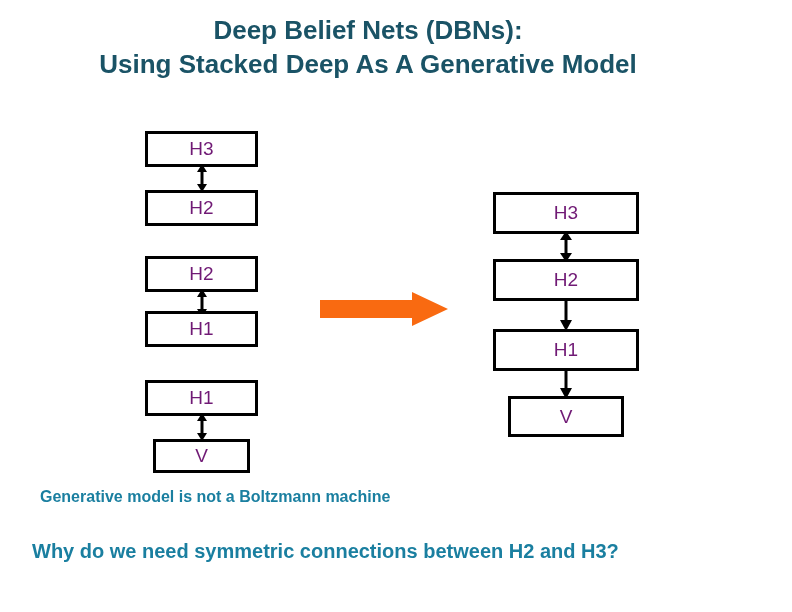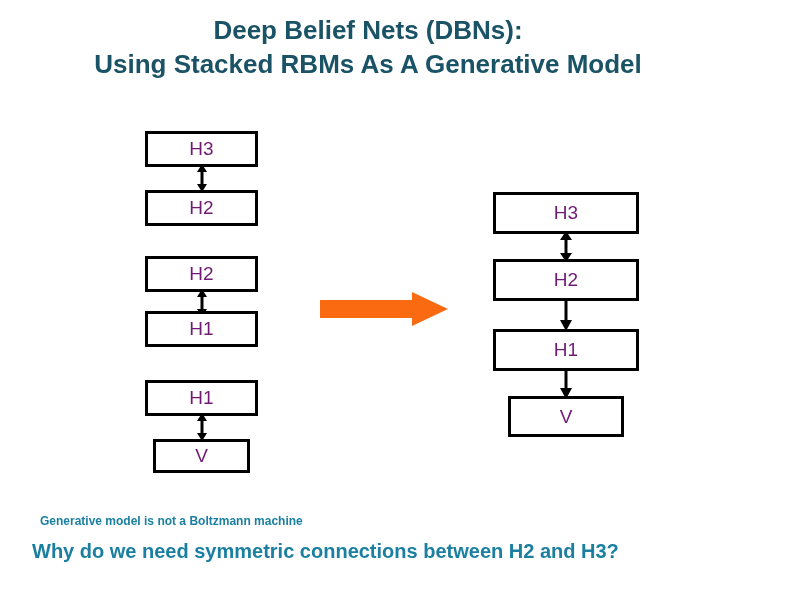--- a/index.html
+++ b/index.html
@@ -69,39 +69,39 @@
 
   
   .body-text {
     position: absolute;
     color: #1a7fa0;
     font-weight: bold;
     font-family: "Liberation Sans", sans-serif;
   }
   .body-line-1 {
     left: 40px;
-    top: 508px;
-    font-size: 12px;
+    top: 484px;
+    font-size: 16px;
     line-height: 26px;
     white-space: nowrap;
   }
   .body-line-2 {
     left: 32px;
     top: 537px;
     width: 700px;
     font-size: 20px;
     line-height: 28px;
   }
 </style>
 </head>
 <body>
 
 <div class="title-block">
   <div class="title-line l1">Deep Belief Nets (DBNs):</div>
-  <div class="title-line l2">Using Stacked RBMs As A Generative Model</div>
+  <div class="title-line l2">Using Stacked Deep As A Generative Model</div>
 </div>
 
 <div>
 
   <div class="node" style="left:145px; top:131px; width:113px; height:36px;">H3</div>
 
   <div class="connector" style="left:192px; top:164px;">
     <svg width="20" height="28" viewBox="0 0 20 28">
       <line x1="10" y1="5" x2="10" y2="23" stroke="#000" stroke-width="3"></line>
       <polygon points="10,0 5,8 15,8" fill="#000"></polygon>

